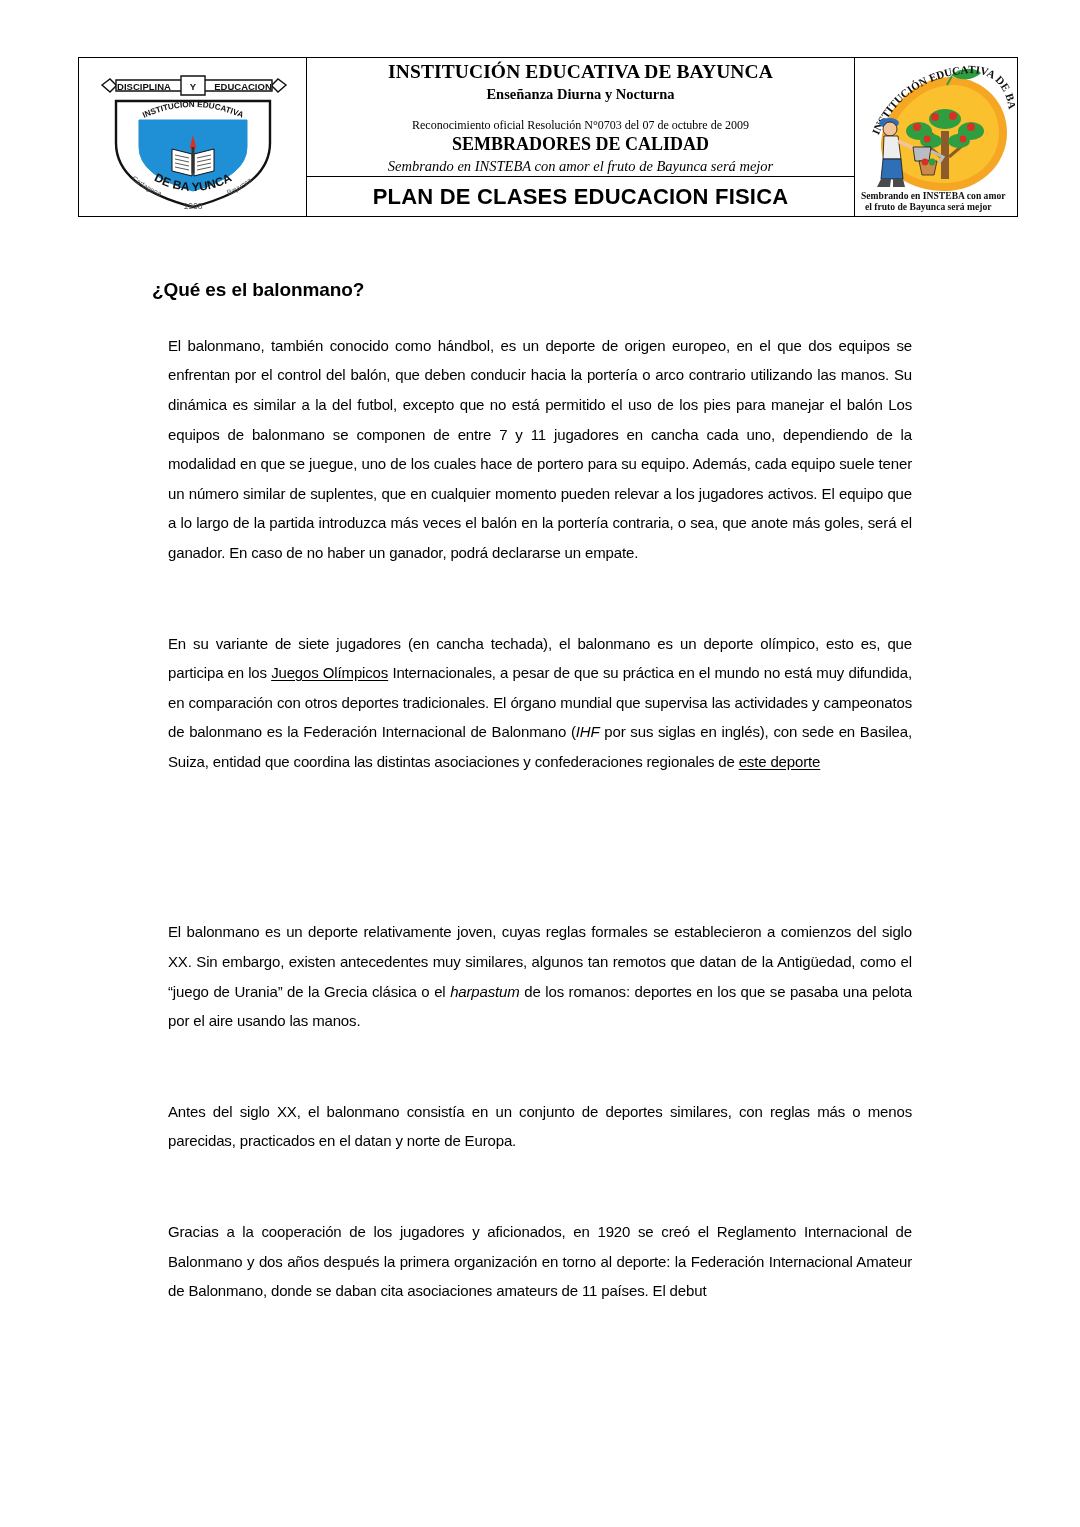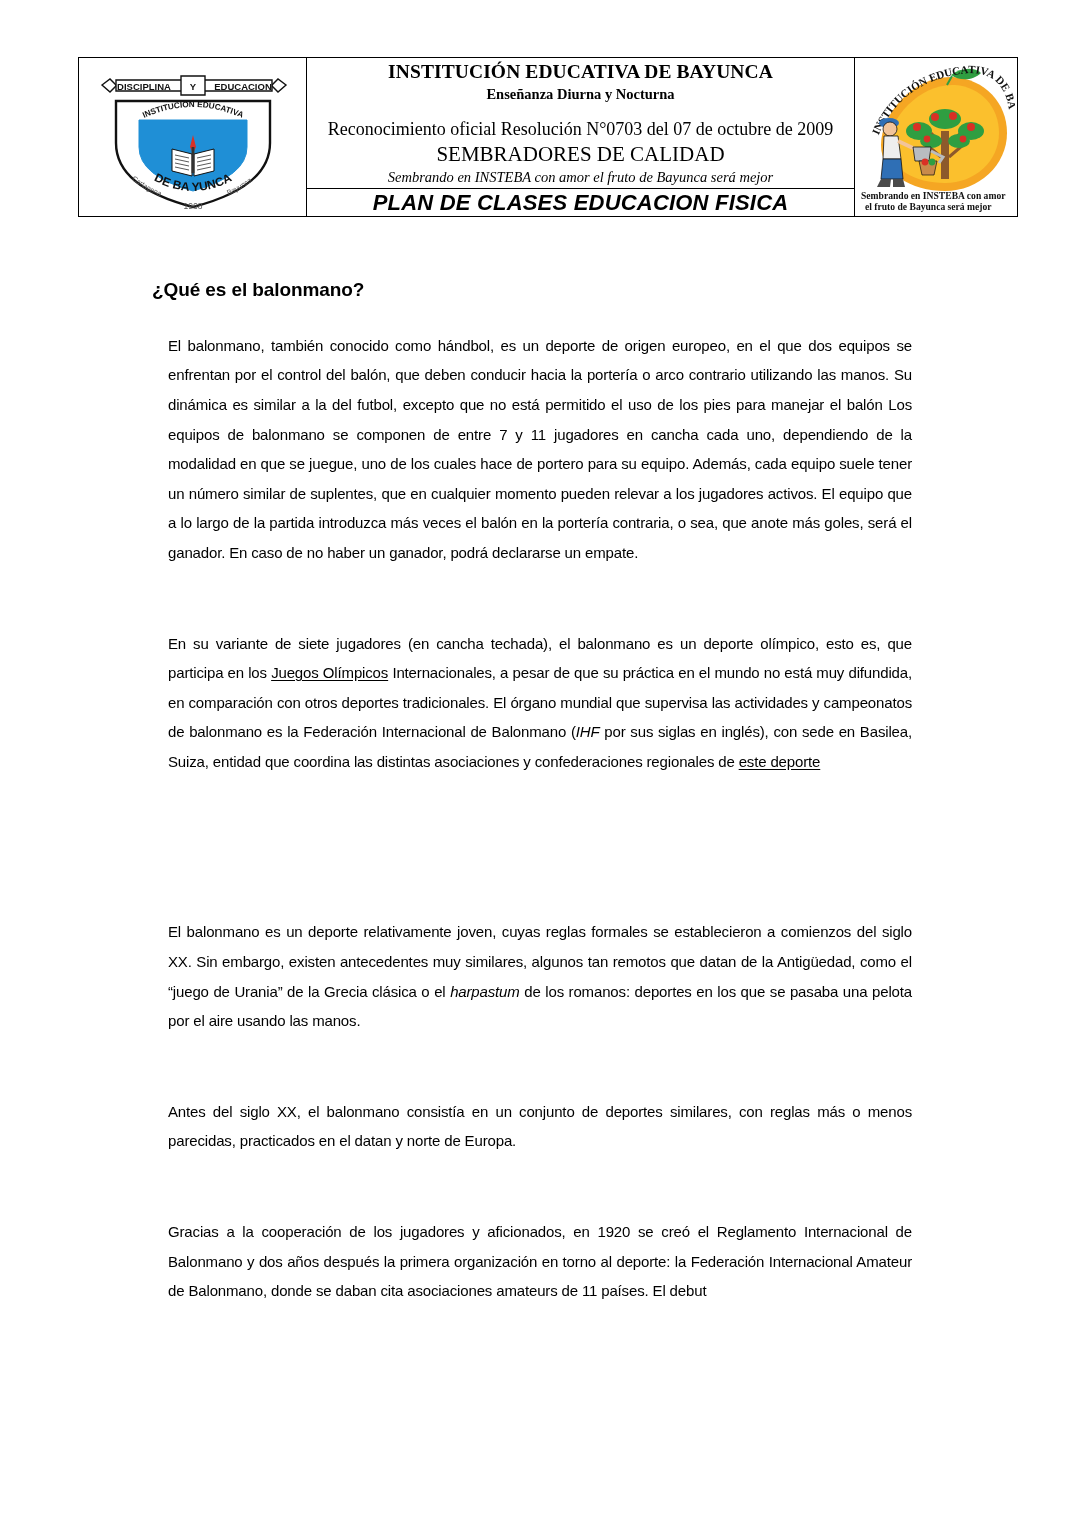--- a/index.html
+++ b/index.html
@@ -79,41 +79,40 @@
     font-size: 19.5px;
     letter-spacing: 0.1px;
     line-height: 1.28;
   }
   .hdr-line-2 {
     font-size: 14.5px;
     line-height: 1.3;
     font-weight: bold;
   }
   .hdr-line-3 {
-    font-size: 18px;
+    font-size: 12px;
     line-height: 1.3;
     margin-top: 14px;
   }
   .hdr-line-4 {
-    font-weight: normal;
-    font-size: 21px;
+    font-weight: bold;
+    font-size: 18px;
     line-height: 1.3;
     text-align: center;
   }
   .hdr-line-5 {
     font-style: italic;
     font-size: 14.5px;
     line-height: 1.35;
   }
   .hdr-bottom {
     flex: 1 1 auto;
     display: flex;
     align-items: center;
     justify-content: center;
-    font-style: italic;
   }
   .hdr-plan-title {
     font-family: "Liberation Sans", sans-serif;
     font-weight: bold;
     font-size: 22px;
     letter-spacing: 0.2px;
   }
 
   
   .logo-left-svg { display:block; }

